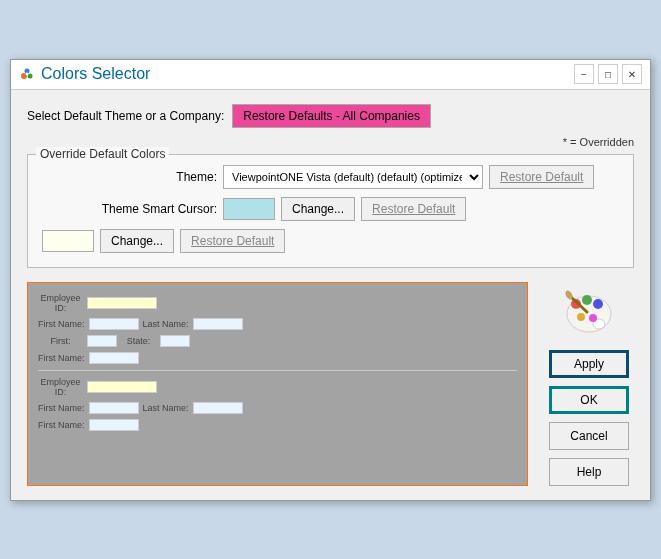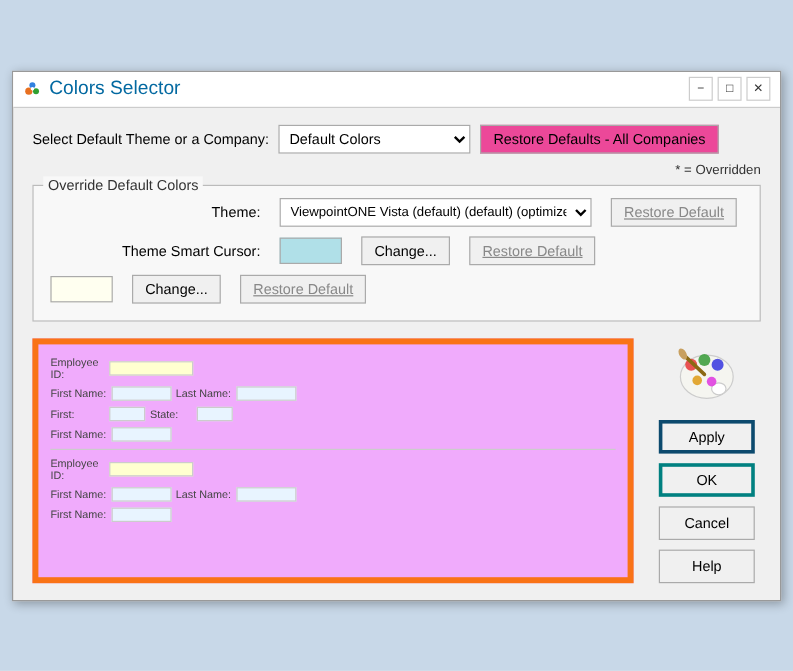--- a/index.html
+++ b/index.html
@@ -104,21 +104,21 @@
       left: 8px;
       background: #f8f8f8;
       padding: 0 4px;
       font-size: 12px;
       color: #333;
     }
 
     .override-row {
       display: flex;
       align-items: center;
-      gap: 16px;
+      gap: 6px;
       margin-bottom: 8px;
     }
     .override-row:last-child { margin-bottom: 0; }
 
     .override-label {
       font-size: 12px;
       text-align: right;
       white-space: nowrap;
     }
 
@@ -159,24 +159,25 @@
     }
 
     .main-area {
       display: flex;
       gap: 16px;
       margin-top: 14px;
     }
 
     .preview-box {
       flex: 1;
-      border: 5px solid #f97316;
-      background: #f0abfc;
+      border: 1px solid #f97316;
+      background: #a3a3a3;
       padding: 10px;
       min-height: 200px;
+      text-align: center;
     }
 
     .preview-form {
       font-size: 10px;
       color: #333;
     }
     .preview-row {
       display: flex;
       align-items: center;
       gap: 4px;
@@ -278,23 +279,20 @@
       <button class="titlebar-btn">−</button>
       <button class="titlebar-btn">□</button>
       <button class="titlebar-btn">✕</button>
     </div>
   </div>
 
   <div class="content">
 
     <div class="row-theme-select">
       <span class="label-default-theme">Select Default Theme or a Company:</span>
-      <select class="theme-dropdown">
-        <option>Default Colors</option>
-      </select>
       <button class="btn-restore-all">Restore Defaults - All Companies</button>
     </div>
     <div style="text-align:right; font-size:11px; color:#333; margin-bottom:6px;">* = Overridden</div>
 
     <div class="override-group">
       <span class="override-group-legend">Override Default Colors</span>
 
       <div class="override-row">
         <span class="override-label" style="width:175px;">Theme:</span>
         <select class="theme-inner">

